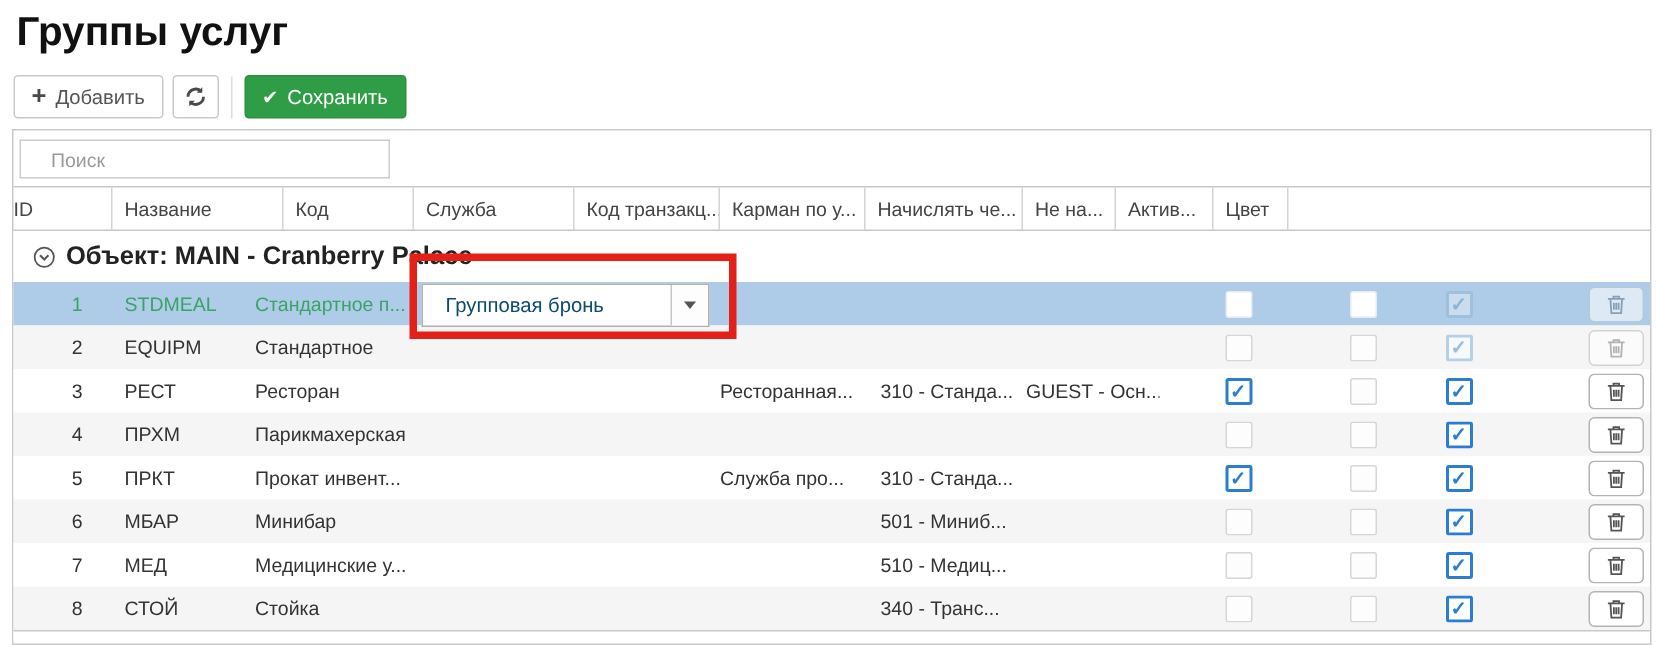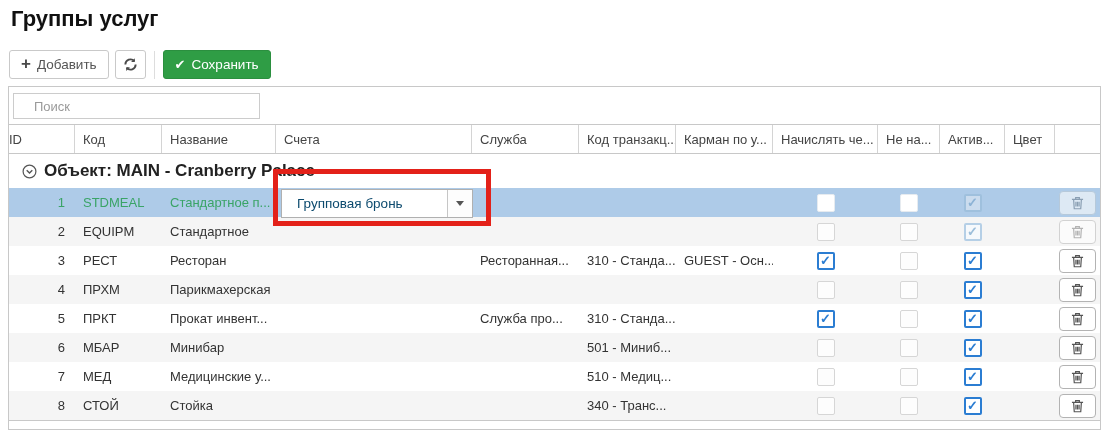--- a/index.html
+++ b/index.html
@@ -1,20 +1,20 @@
 <!DOCTYPE html>
 <html><head>
 <meta charset="utf-8">
 <style>
   * { margin:0; padding:0; box-sizing:border-box; }
   html,body { width:1110px; height:430px; background:#fff; overflow:hidden;
     font-family:"Liberation Sans", sans-serif; }
   body { position:relative; }
 
-  .page-title { position:absolute; left:11px; top:6px; font-size:22px; font-weight:700; color:#111; }
+  .page-title { position:absolute; left:11px; top:6px; font-size:27px; font-weight:700; color:#111; }
 
   
   .toolbar { position:absolute; left:9px; top:50px; display:flex; align-items:center; gap:6px; }
   .btn { height:29px; display:inline-flex; align-items:center; gap:6px; background:#fff;
     border:1px solid #c9c9c9; border-radius:3px; padding:0 11px; font-size:13.5px; color:#555; cursor:pointer; }
   .btn .plus { font-size:17px; font-weight:700; color:#4a4a4a; line-height:1; margin-top:-2px; }
   .btn-icon { padding:0; width:31px; justify-content:center; }
   .tb-sep { width:1px; height:28px; background:#ddd; margin:0 2px; }
   .btn-save { background:#2f9d45; border-color:#2b8f3f; color:#fff; }
   .btn-save .chk { font-size:13px; color:#fff; }
@@ -36,21 +36,21 @@
   .group-row { height:34px; display:flex; align-items:center; gap:7px; padding-left:13px;
     font-size:17px; font-weight:700; color:#222; background:#fff; }
   .group-row svg { flex:0 0 auto; }
 
   .rows .row { display:flex; height:29px; align-items:center; background:#fff; font-size:13px; color:#333; }
   .rows .row:nth-child(even) { background:#f5f5f5; }
   .rows .row[data-state="selected"] { background:#aecbe8; }
   .grid-bottom { border-top:1px solid #c8c8c8; height:8px; background:#fff; }
 
   .cell { padding-left:8px; white-space:nowrap; overflow:hidden; }
-  .c0{width:66px; text-align:right; padding-left:0; padding-right:10px;}
+  .c0{width:66px; text-align:right; padding-left:0; padding-right:20px;}
   .c1{width:87px}.c2{width:114px}.c3{width:196px}.c4{width:107px}.c5{width:97px}
   .c6{width:97px}.c7{width:105px}.c8{width:62px}.c9{width:65px}.c10{width:50px}
   .c11{width:45px; flex:1}
   .cbcell { display:flex; align-items:center; justify-content:center; padding-left:0; }
   .actcell { display:flex; align-items:center; justify-content:center; padding-left:0; }
   .row[data-state="selected"] .txt { color:#3aa467; }
 
   
   .cb { width:18px; height:18px; border:1px solid #d6d6d6; background:#fdfdfd; border-radius:2px;
     display:flex; align-items:center; justify-content:center; font-weight:700; font-size:13px; cursor:pointer; }
@@ -109,23 +109,22 @@
 </div>
 
 <div class="panel">
 
   <div class="search-area">
     <input class="search-input" type="text" placeholder="Поиск" style="">
   </div>
 
   <div class="hrow">
     <div class="hcell c0">ID</div>
+    <div class="hcell c2">Название</div>
     <div class="hcell c1">Код</div>
-    <div class="hcell c2">Название</div>
-    <div class="hcell c3">Счета</div>
     <div class="hcell c4">Служба</div>
     <div class="hcell c5">Код транзакц...</div>
     <div class="hcell c6">Карман по у...</div>
     <div class="hcell c7">Начислять че...</div>
     <div class="hcell c8">Не на...</div>
     <div class="hcell c9">Актив...</div>
     <div class="hcell c10">Цвет</div>
     <div class="hcell c11"></div>
   </div>
 

